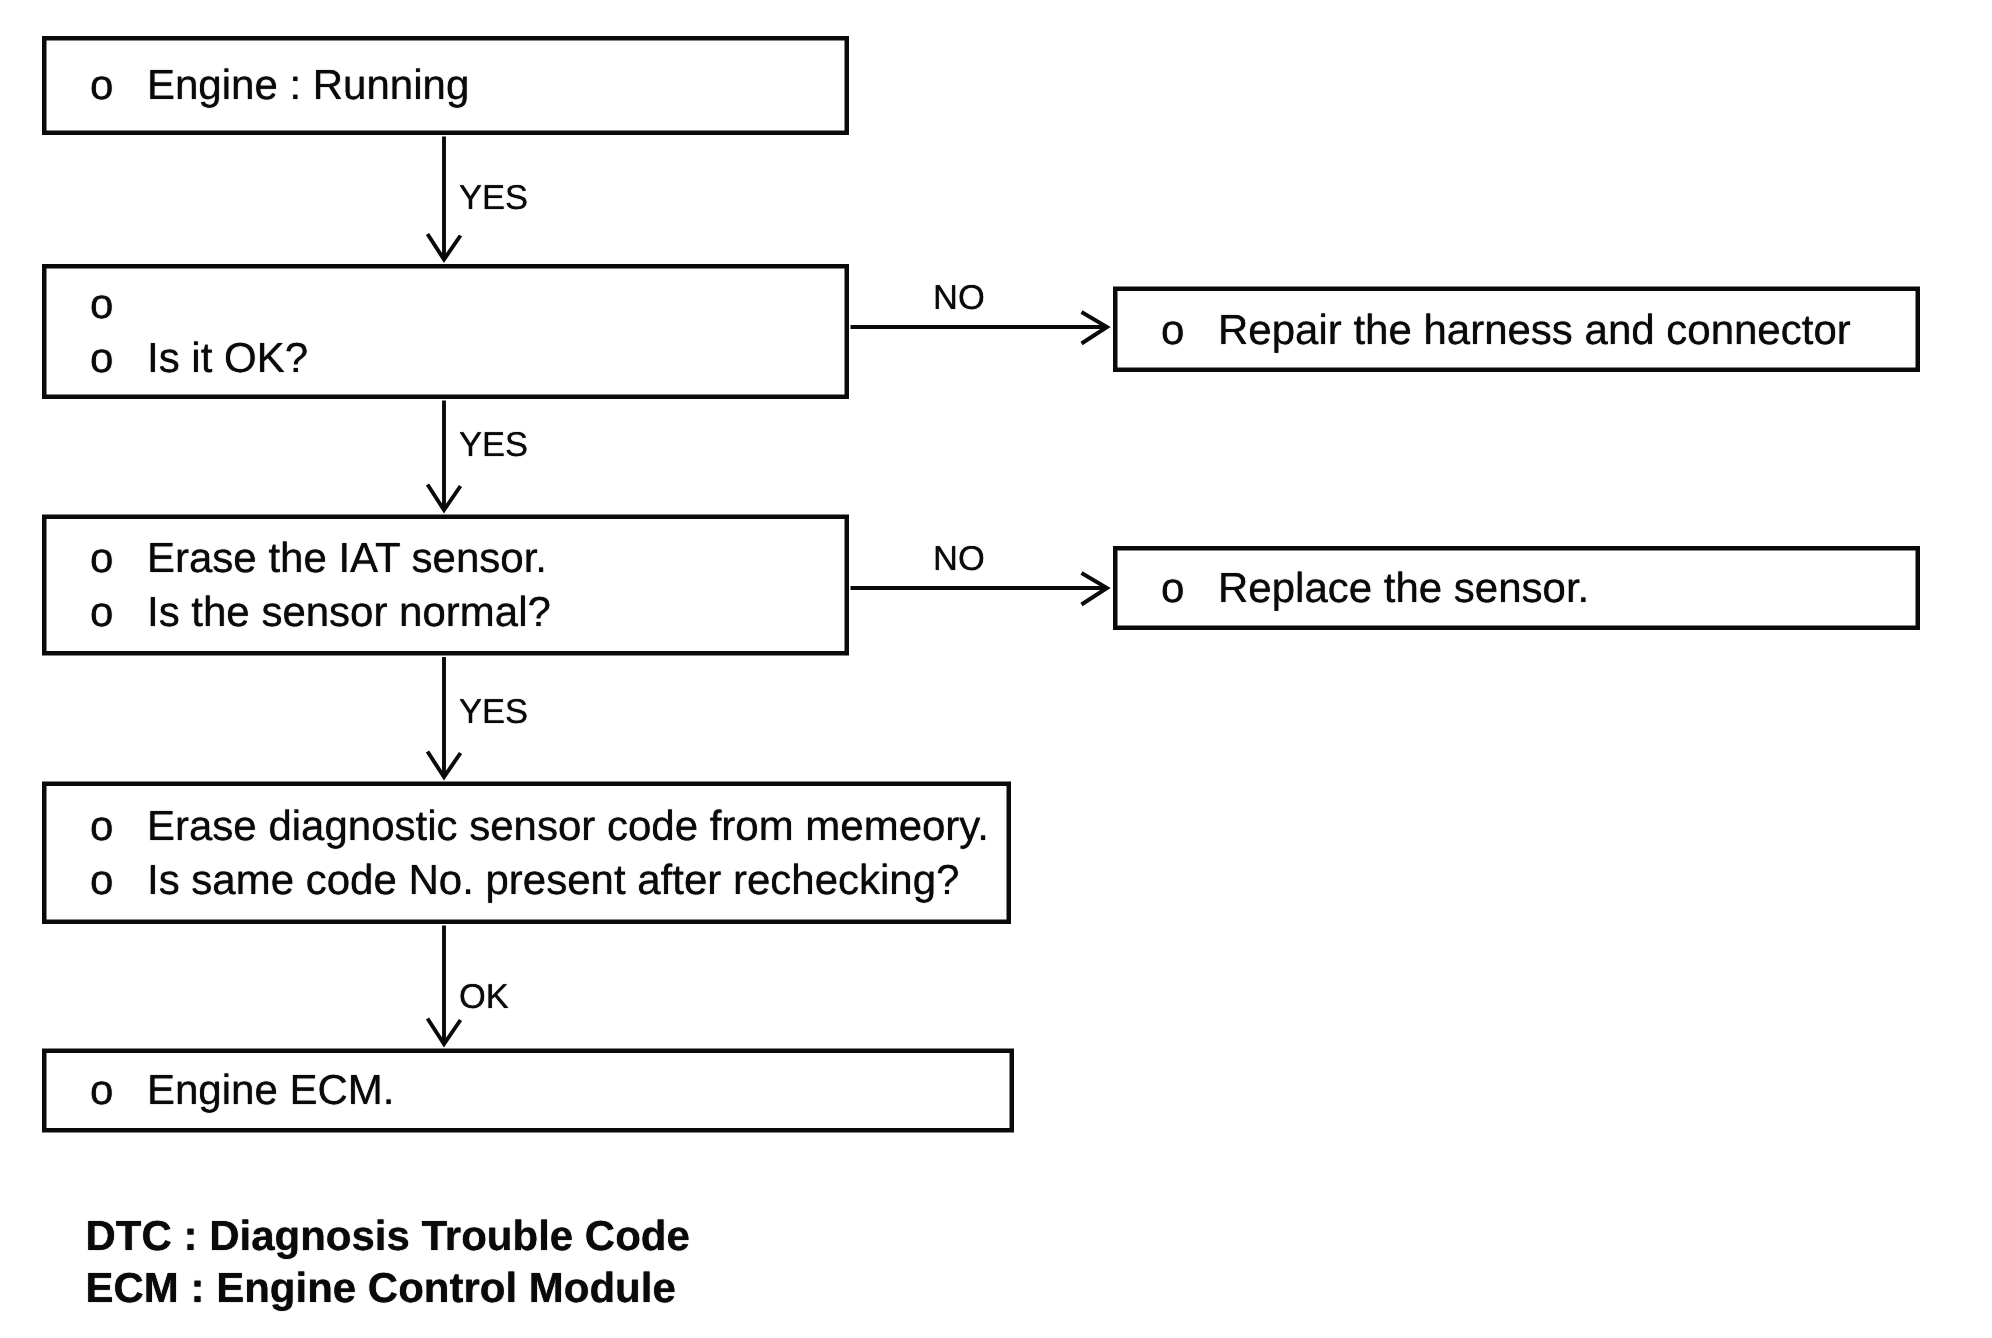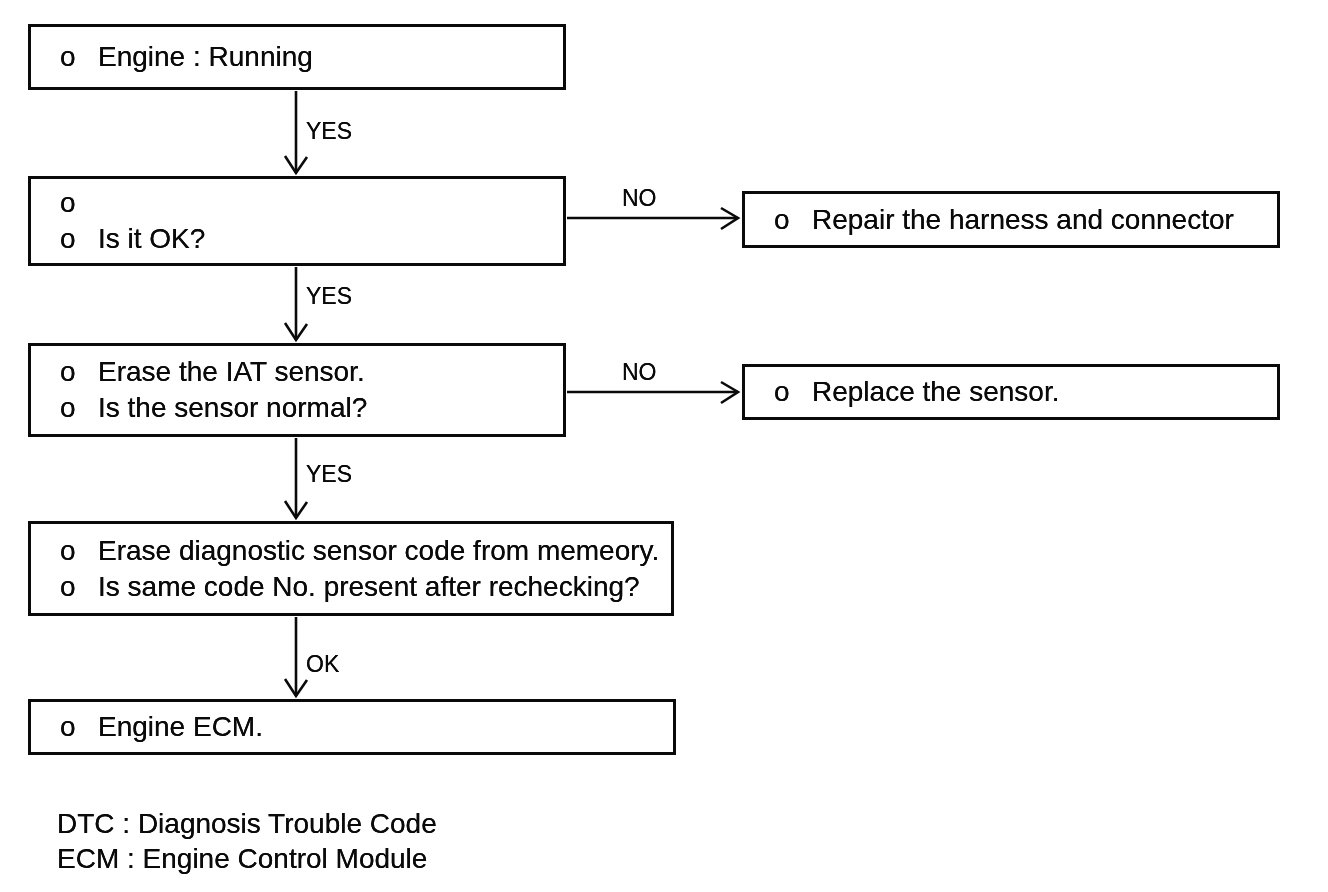--- a/index.html
+++ b/index.html
@@ -70,20 +70,21 @@
     pointer-events: none;
   }
   .footnotes {
     position: absolute;
     left: 57px;
     top: 806px;
     font-size: 28px;
     line-height: 35px;
     text-shadow: 0 0 0.6px currentColor;
     white-space: nowrap;
+    font-weight: bold;
   }
 </style>
 </head>
 <body>
 
 <div class="page">
 
   <svg class="arrows" width="1328" height="892" viewBox="0 0 1328 892" stroke="#0a0a0a" stroke-width="2.6" fill="none">
 
     <g>

